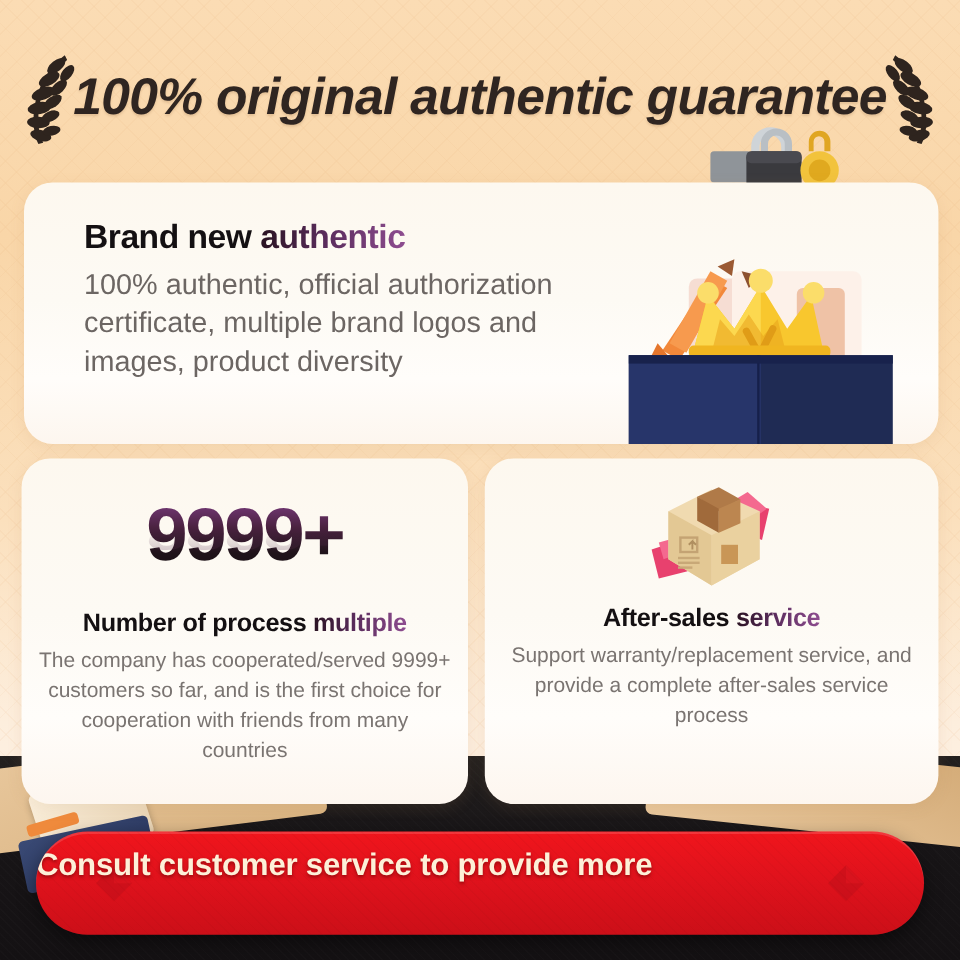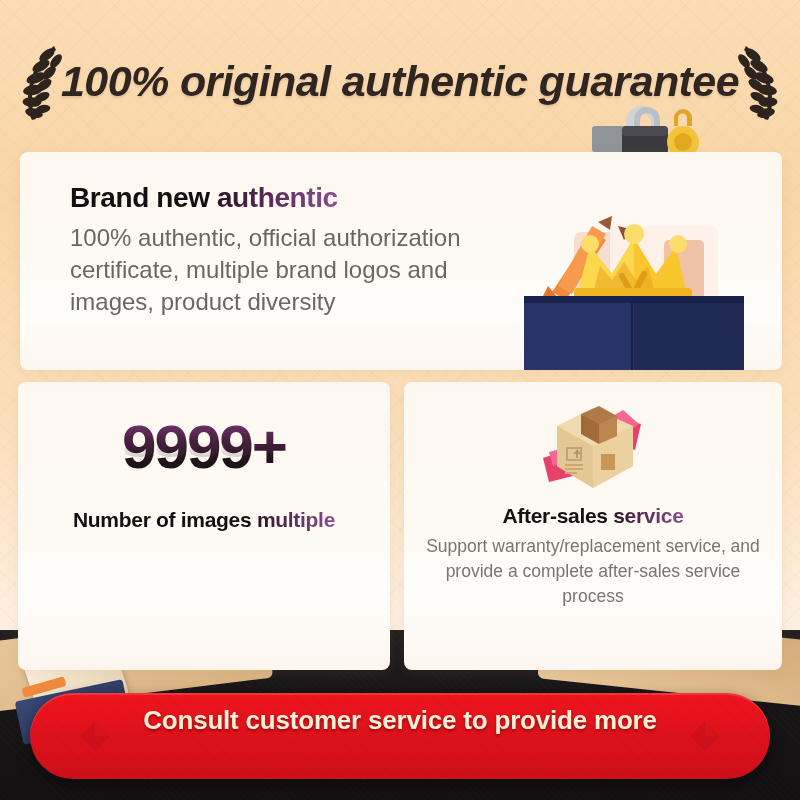--- a/index.html
+++ b/index.html
@@ -66,21 +66,21 @@
     color:#2f2521;letter-spacing:-.6px;
     text-shadow:0 2px 2px rgba(120,80,40,.18);
     white-space:nowrap;
   }
   .laurel{position:absolute;top:4px;width:56px;height:82px;}
   .laurel.left{left:14px;}
   .laurel.right{right:14px;}
 
   
   .card{
-    position:absolute;border-radius:8px;
+    position:absolute;border-radius:24px;
     background:linear-gradient(180deg,#fdf8ef 0%,#fdfaf4 45%,#fffdfa 75%,#fdf6ef 100%);
     box-shadow:0 3px 12px rgba(180,130,80,.12);
     overflow:hidden;
   }
   #card-top{left:20px;top:152px;width:762px;height:218px;}
   #card-mid{left:18px;top:382px;width:372px;height:288px;}
   #card-right{left:404px;top:382px;width:378px;height:288px;}
 
   .c1-head{
     position:absolute;left:50px;top:30px;
@@ -146,21 +146,21 @@
     border-radius:44px;
     background:linear-gradient(180deg,#f0151c 0%,#e0121c 45%,#cc0f18 100%);
     box-shadow:0 6px 16px rgba(0,0,0,.45), inset 0 2px 0 rgba(255,255,255,.14);
     overflow:hidden;
   }
   .banner:after{
     content:"";position:absolute;inset:0;opacity:.25;
     background-image:repeating-linear-gradient(45deg,rgba(0,0,0,.10) 0 1px,transparent 1px 6px);
   }
   .banner-text{
-    position:absolute;left:0;top:11px;width:740px;text-align:center;
+    position:absolute;left:0;top:11px;width:740px;text-align:left;
     font-size:26px;line-height:33px;font-weight:800;letter-spacing:-.2px;
     color:#fdf0d8;text-shadow:0 2px 3px rgba(90,0,0,.55);
     z-index:2;
   }
   .gem{position:absolute;width:34px;height:34px;opacity:.55;}
   .gem.l{left:48px;top:26px;}
   .gem.r{right:48px;top:26px;}
 </style>
 </head>
 <body>
@@ -258,21 +258,22 @@
       <path d="M118 122 v74" stroke="#16204a" stroke-width="2"></path>
       <rect x="10" y="122" width="220" height="7" fill="#18224c"></rect>
     </svg>
   </div>
 
   <div class="card" id="card-mid">
     <div class="big-num-wrap">
       <span class="big-num">9999+</span>
       <span class="big-num-refl">9999+</span>
     </div>
-    <div class="sub-head" id="c2-head"><span>Number of images </span><span class="grad-purple">multiple</span></div>
+    <div class="sub-head" id="c2-head"><span>Number of process </span><span class="grad-purple">multiple</span></div>
+    <div class="sub-body" id="c2-body">The company has cooperated/served 9999+ customers so far, and is the first choice for cooperation with friends from many countries</div>
   </div>
 
   <div class="card" id="card-right">
     <svg class="parcel" viewBox="0 0 124 96">
 
       <path d="M86 18 l24 6 l-6 26 l-20 -8 z" fill="#e8416e"></path>
       <path d="M82 16 l10 -6 l16 14 l-14 10 z" fill="#f4698f"></path>
       <path d="M12 58 l24 -8 l6 26 l-24 6 z" fill="#e8416e"></path>
       <path d="M18 52 l22 -6 l4 12 l-22 8 z" fill="#f4698f"></path>
       <path d="M36 52 l16 10 l-16 10 z" fill="#f4698f"></path>

